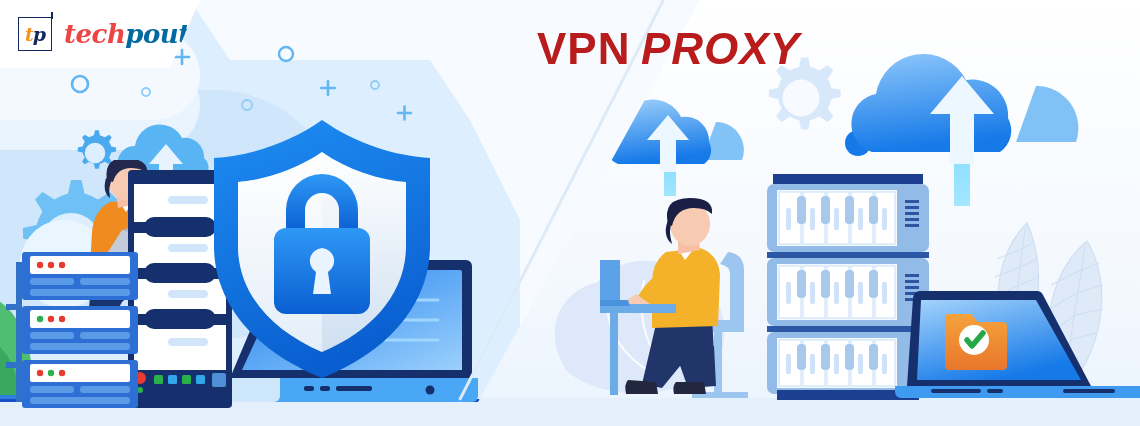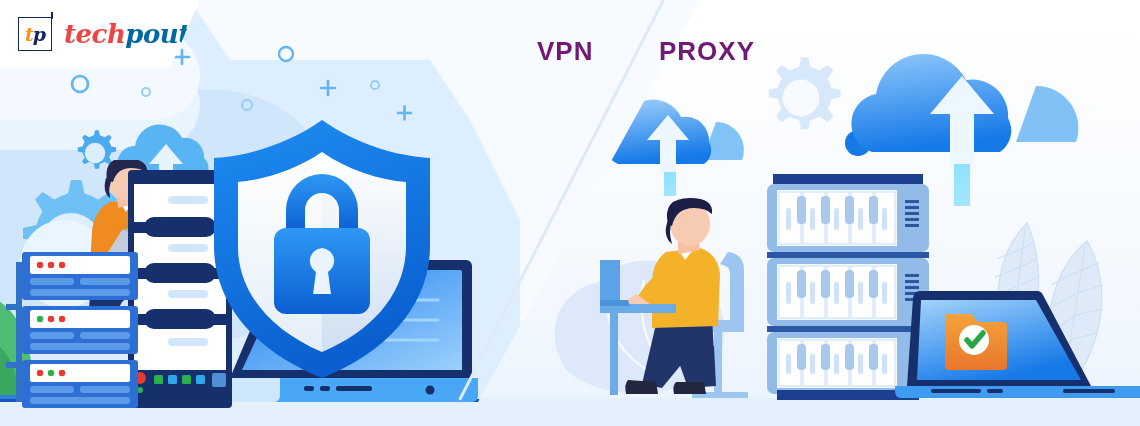--- a/index.html
+++ b/index.html
@@ -57,27 +57,26 @@
   #logo-mark:after { content:""; position:absolute; right:-1.6px; top:-6px;
     width:1.6px; height:7px; background:#12275e; }
   #logo-word { margin-left:12px; font-family:"DejaVu Serif", serif;
     font-style:italic; font-weight:700; font-size:26px; line-height:1;
     letter-spacing:-0.5px; }
   #logo-word .w-tech { color:#ef4444; }
   #logo-word .w-pout { color:#0369a1; }
 
   
   #heading-vpn, #heading-proxy {
-    position:absolute; top:24px; font-size:26px; font-weight:700;
-    color:#701a75; letter-spacing:1px; z-index:35;
+    position:absolute; top:24px; font-size:44px; font-weight:700;
+    color:#b91c1c; letter-spacing:1px; z-index:35;
     font-family:"Liberation Sans", sans-serif;
-    margin-top:12px;
   }
   #heading-vpn { left:537px; }
-  #heading-proxy { left:659px; }
+  #heading-proxy { left:641px;font-style:italic; }
 
   
   #divider {
     position:absolute; left:667px; top:-10px; width:3px; height:460px;
     background:#dfeaf7; transform:rotate(27deg); transform-origin:top center;
     z-index:30;
   }
 
   
   #right-panel {

